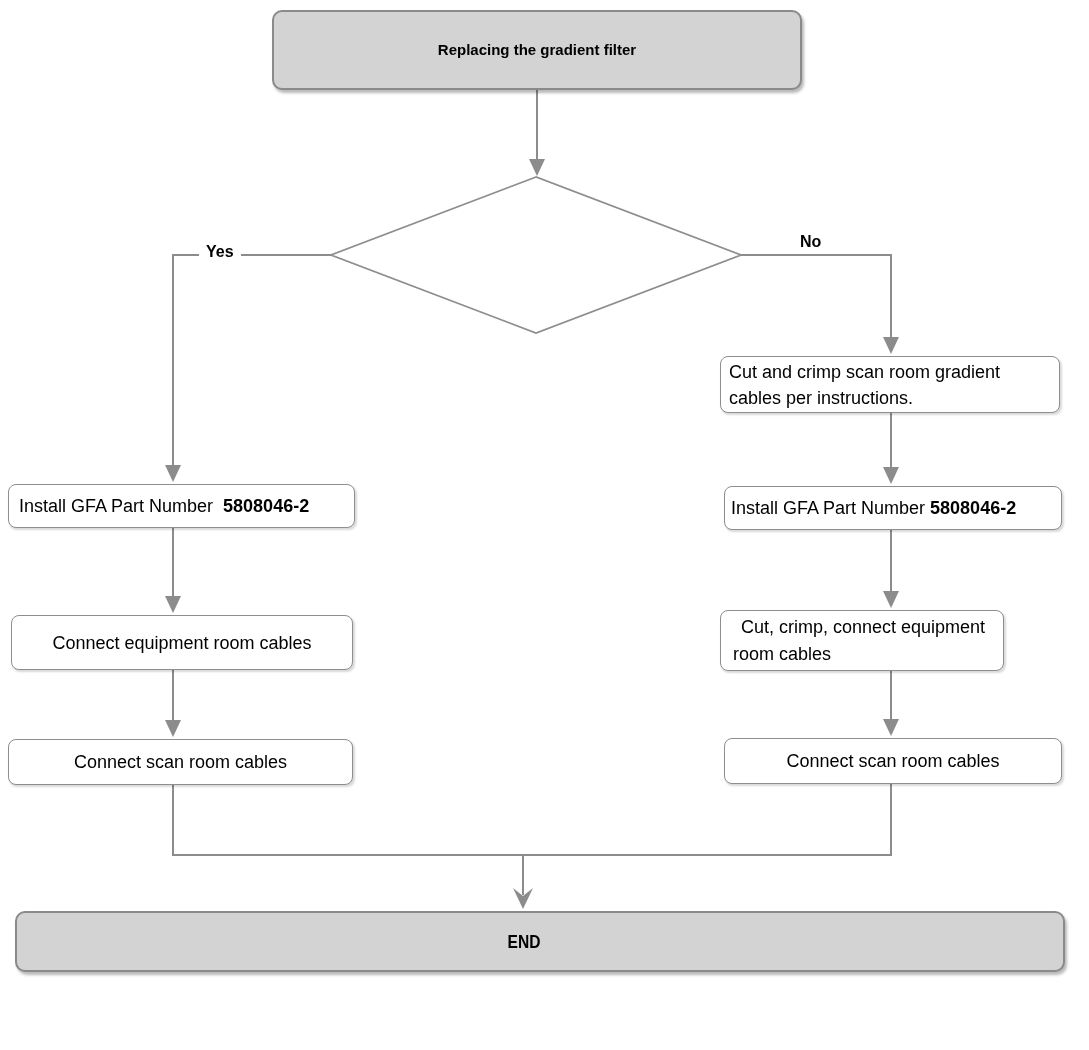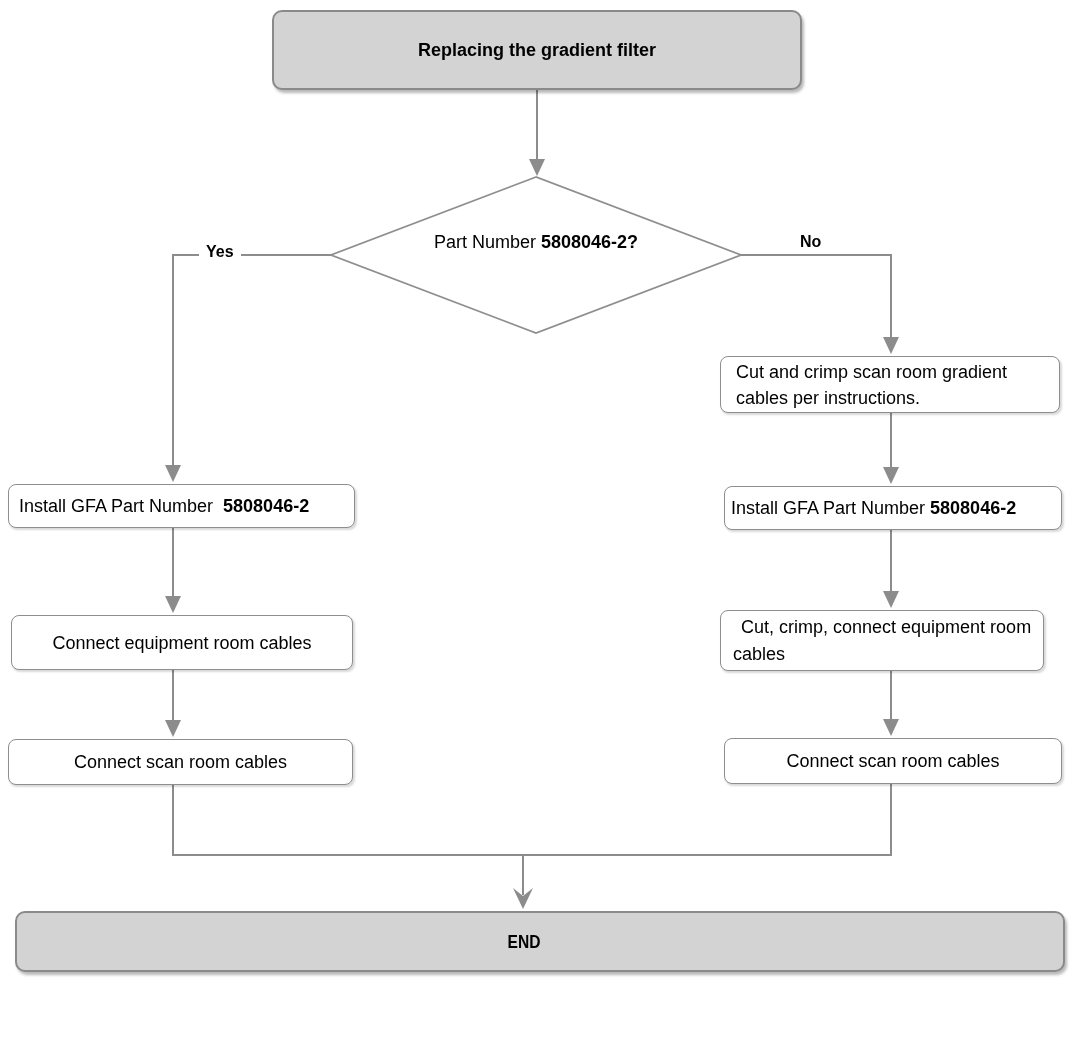--- a/index.html
+++ b/index.html
@@ -31,21 +31,21 @@
 
   .terminal {
     background: #d3d3d3;
     border: 2.2px solid #8a8a8a;
     border-radius: 10px;
     font-weight: bold;
     box-shadow: 2px 3px 3px rgba(0,0,0,0.28);
     justify-content: center;
     text-align: center;
   }
-  #title-node { left: 272px; top: 10px; width: 530px; height: 80px; font-size: 18px; }
+  #title-node { left: 272px; top: 10px; width: 530px; height: 80px; font-size: 15px; }
   #end-node   { left: 15px;  top: 911px; width: 1050px; height: 61px; font-size: 19px; }
   #end-node .condensed { display: inline-block; transform: scaleX(0.82); margin-right: 32px; }
 
   
   #decision-text {
     position: absolute;
     left: 396px; top: 230px; width: 280px;
     text-align: center;
     font-size: 18px;
     line-height: 25px;
@@ -61,23 +61,23 @@
   }
   #yes-label { left: 199px; top: 242px; }
   #no-label  { left: 793px; top: 232px; }
 
   
   #l-install  { left: 8px;  top: 484px; width: 347px; height: 44px; padding: 2px 8px 2px 10px; }
   #l-equip    { left: 11px; top: 615px; width: 342px; height: 55px; }
   #l-scan     { left: 8px;  top: 739px; width: 345px; height: 46px; }
 
   
-  #r-cutcrimp { left: 720px; top: 356px; width: 340px; height: 57px; padding: 2px 8px 2px 15px; line-height: 26px; }
+  #r-cutcrimp { left: 720px; top: 356px; width: 340px; height: 57px; padding: 2px 8px 2px 8px; line-height: 26px; }
   #r-install  { left: 724px; top: 486px; width: 338px; height: 44px; padding: 2px 6px; }
-  #r-cutconn  { left: 720px; top: 610px; width: 324px; height: 61px; padding: 2px 8px 2px 12px; line-height: 27px; }
+  #r-cutconn  { left: 720px; top: 610px; width: 284px; height: 61px; padding: 2px 8px 2px 12px; line-height: 27px; }
   #r-cutconn p { margin: 0; text-indent: 8px; }
   #r-scan     { left: 724px; top: 738px; width: 338px; height: 46px; }
 
   .b { font-weight: bold; }
   .gap { margin-left: 5px; }
 </style>
 </head>
 <body>
 
 <div id="canvas">
@@ -110,21 +110,20 @@
     <line x1="172" y1="855" x2="892" y2="855"></line>
     <line x1="523" y1="855" x2="523" y2="895"></line>
     <polygon points="523,909 513,888 523,896 533,888" fill="#8c8c8c" stroke="none"></polygon>
   </svg>
 
   <div class="node terminal" id="title-node">
     <span>Replacing the gradient filter</span>
   </div>
 
   <div id="decision-text">
-    <div><span>Part Number </span><span class="b">5808046-2?</span></div>
   </div>
 
   <div class="edge-label" id="yes-label">Yes</div>
   <div class="edge-label" id="no-label">No</div>
 
   <div class="node leftalign" id="l-install">
     <span><span>Install GFA Part Number </span><span class="b gap">5808046-2</span></span>
   </div>
   <div class="node center" id="l-equip">
     <span>Connect equipment room cables</span>

